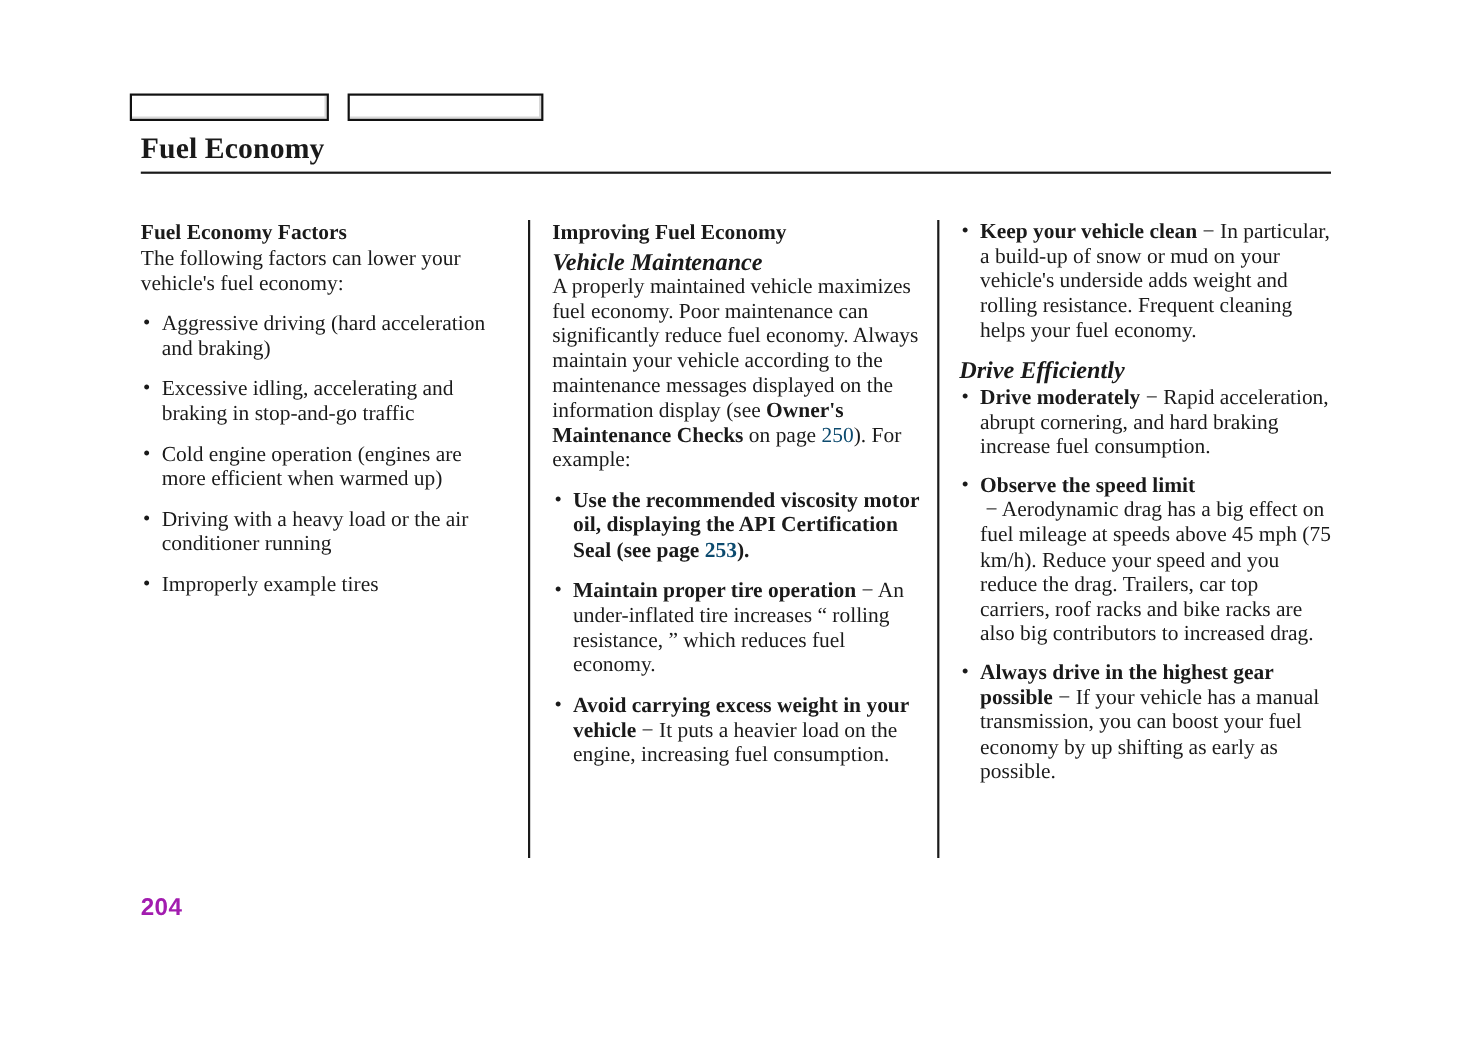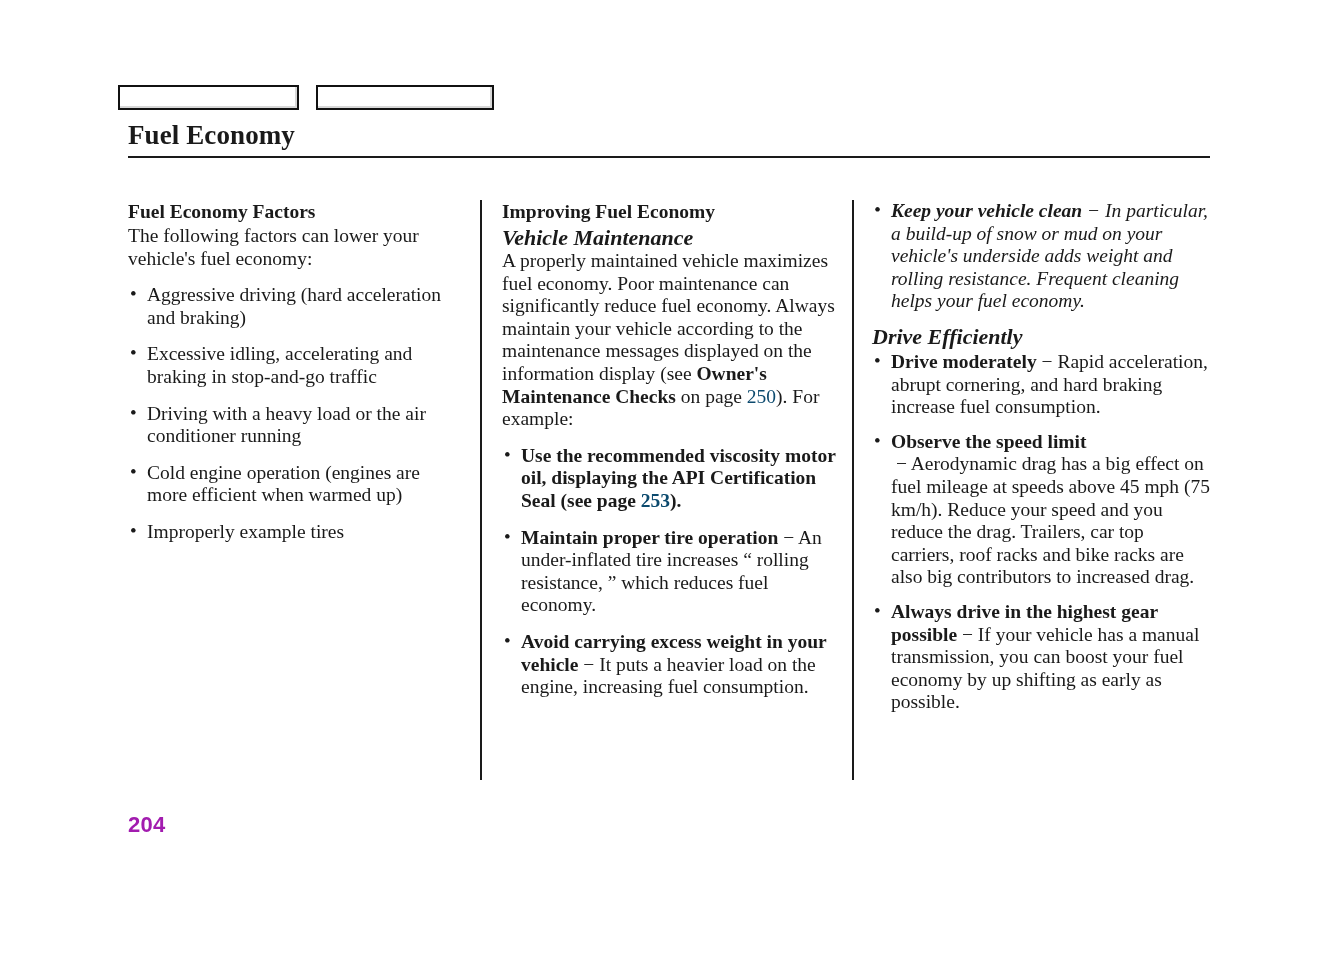--- a/index.html
+++ b/index.html
@@ -162,42 +162,42 @@
   <div class="title-rule"></div>
 
   <div class="columns">
 
     <div class="col col-1">
       <h2 class="sec-head">Fuel Economy Factors</h2>
       <p class="body">The following factors can lower your vehicle's fuel economy:</p>
       <ul class="bullets">
         <li>Aggressive driving (hard acceleration and braking)</li>
         <li>Excessive idling, accelerating and braking in stop-and-go traffic</li>
+        <li>Cold engine operation (engines are more efficient when warmed up)</li>
         <li>Driving with a heavy load or the air conditioner running</li>
-        <li>Cold engine operation (engines are more efficient when warmed up)</li>
         <li>Improperly example tires</li>
       </ul>
     </div>
 
     <div class="col col-2">
       <h2 class="sec-head">Improving Fuel Economy</h2>
       <h3 class="sub-head" style="margin-top:2px;">Vehicle Maintenance</h3>
       <p class="body"><span>A properly maintained vehicle maximizes fuel economy. Poor maintenance can significantly reduce fuel economy. Always maintain your vehicle according to the maintenance messages displayed on the information display (see </span><span class="b">Owner's Maintenance Checks</span><span> on page </span><span class="link">250</span><span>). For example:</span></p>
 
       <ul class="bullets">
         <li><span class="b">Use the recommended viscosity motor oil, displaying the API Certification Seal (see page </span><span class="link bold">253</span><span class="b">).</span></li>
 
         <li><span class="b">Maintain proper tire operation</span><span class="dash"> − </span><span>An under-inflated tire increases “ rolling resistance, ” which reduces fuel economy.</span></li>
 
         <li><span class="b">Avoid carrying excess weight in your vehicle</span><span class="dash"> − </span><span>It puts a heavier load on the engine, increasing fuel consumption.</span></li>
       </ul>
     </div>
 
     <div class="col col-3">
-      <ul class="bullets" style="margin-top:-14px;font-style:italic;">
+      <ul class="bullets" style="margin-top:-14px;">
         <li><span class="b">Keep your vehicle clean</span><span class="dash"> − </span><span>In particular, a build-up of snow or mud on your vehicle's underside adds weight and rolling resistance. Frequent cleaning helps your fuel economy.</span></li>
       </ul>
 
       <h3 class="sub-head" style="margin-top:12px;">Drive Efficiently</h3>
 
       <ul class="bullets tight">
         <li style="margin-top:2px;"><span class="b">Drive moderately</span><span class="dash"> − </span><span>Rapid acceleration, abrupt cornering, and hard braking increase fuel consumption.</span></li>
 
         <li><span class="b">Observe the speed limit</span><span class="dash"> − </span><span>Aerodynamic drag has a big effect on fuel mileage at speeds above 45 mph (75 km/h). Reduce your speed and you reduce the drag. Trailers, car top carriers, roof racks and bike racks are also big contributors to increased drag.</span></li>
 

